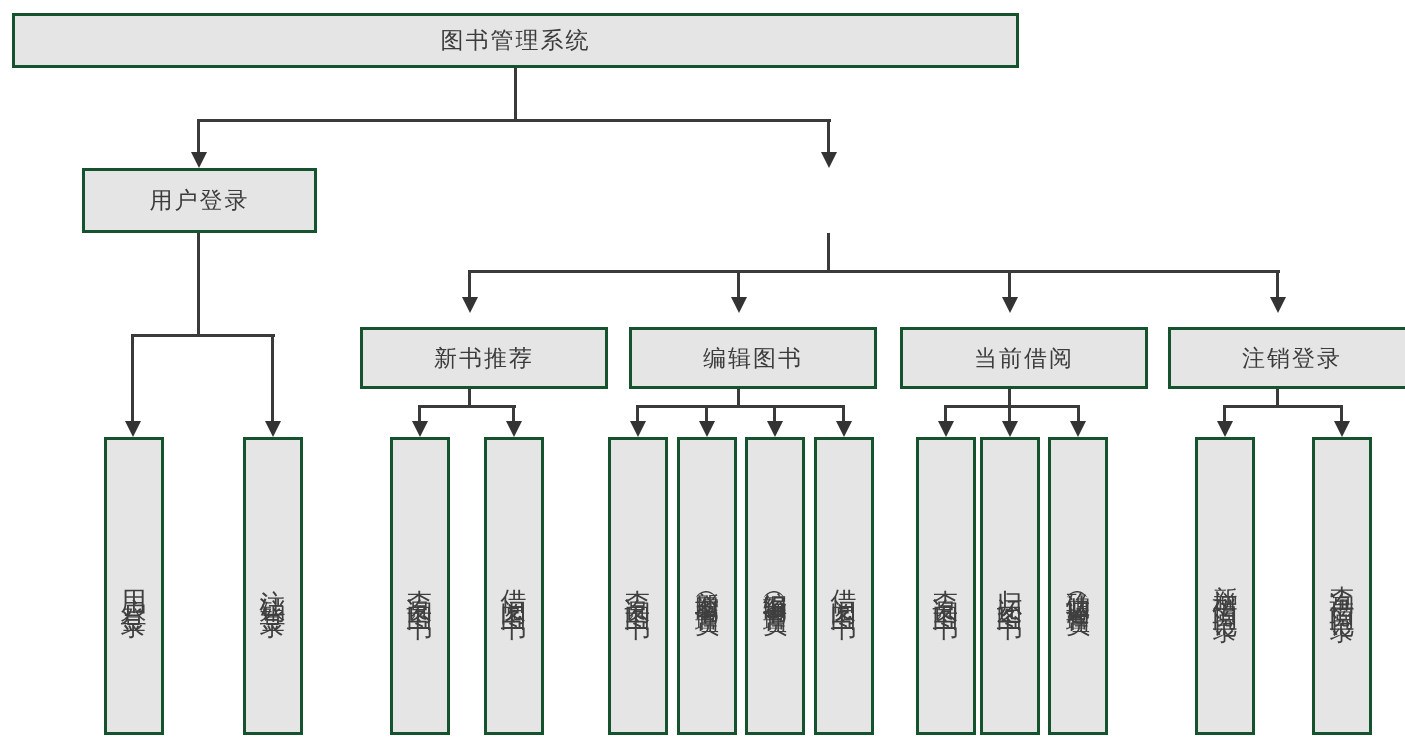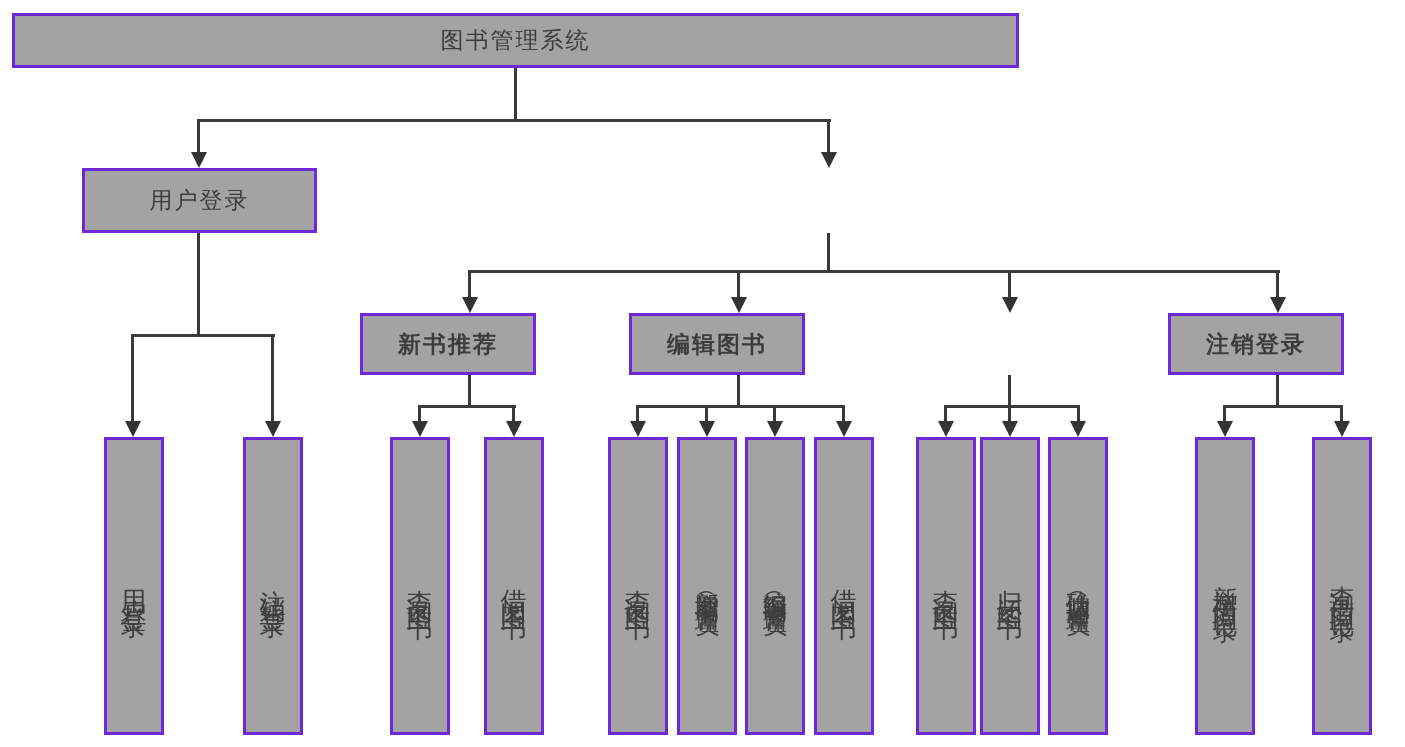--- a/index.html
+++ b/index.html
@@ -7,29 +7,29 @@
     position: relative;
     width: 1405px;
     height: 747px;
     background: #ffffff;
     overflow: hidden;
     font-family: "DejaVu Sans", "Liberation Sans", sans-serif;
   }
   .box {
     position: absolute;
     box-sizing: border-box;
-    border: 3px solid #6d28d9;
-    background: #a3a3a3;
+    border: 3px solid #14532d;
+    background: #e5e5e5;
     display: flex;
     align-items: center;
     justify-content: center;
   }
   .box.root  { left: 12px;  top: 13px;  width: 1007px; height: 55px; }
   .box.lvl1  { top: 168px; width: 235px; height: 65px; }
-  .box.lvl2  { top: 313px; width: 176px; height: 62px; font-weight: bold; }
+  .box.lvl2  { top: 327px; width: 248px; height: 62px; }
   .box.leaf  { top: 437px; width: 60px;  height: 298px; border-width: 3px; }
   .hlabel {
     font-size: 23px;
     color: #3c3c3c;
     letter-spacing: 2px;
     white-space: nowrap;
   }
   .vtext {
     writing-mode: vertical-lr;
     text-orientation: mixed;
@@ -133,20 +133,23 @@
   <div class="box lvl1" style="left:82px;">
     <span class="hlabel">用户登录</span>
   </div>
 
   <div class="box lvl2" style="left:360px;">
     <span class="hlabel">新书推荐</span>
   </div>
   <div class="box lvl2" style="left:629px;">
     <span class="hlabel">编辑图书</span>
   </div>
+  <div class="box lvl2" style="left:900px;">
+    <span class="hlabel">当前借阅</span>
+  </div>
   <div class="box lvl2" style="left:1168px;">
     <span class="hlabel">注销登录</span>
   </div>
 
   <div class="box leaf" style="left:104px;">
     <span class="vtext">用户登录</span>
   </div>
   <div class="box leaf" style="left:243px;">
     <span class="vtext">注销登录</span>
   </div>

